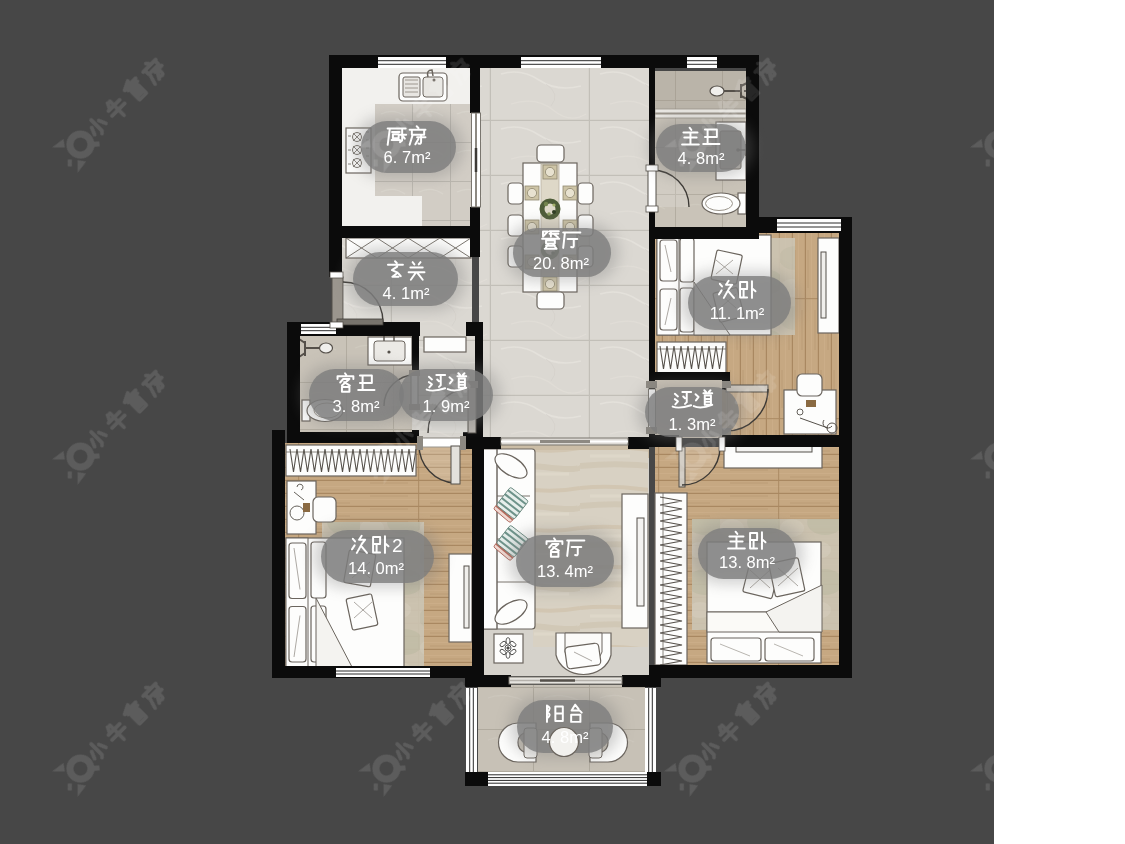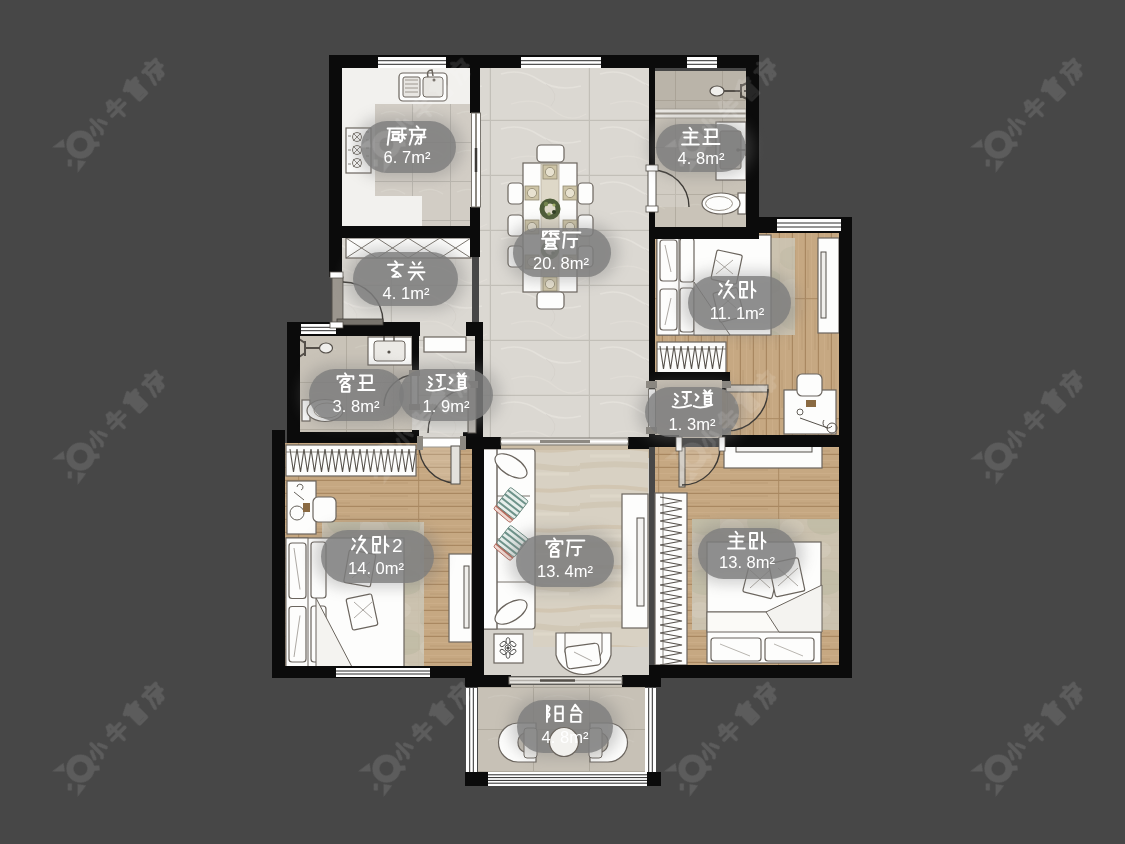--- a/index.html
+++ b/index.html
@@ -1,14 +1,14 @@
 <!DOCTYPE html>
 <html><head><meta charset="utf-8"><style>
 html,body{margin:0;padding:0}
-.page{position:relative;width:1125px;height:844px;background:#474747;overflow:hidden;font-family:"Liberation Sans",sans-serif}
+.page{position:relative;width:994px;height:844px;background:#474747;overflow:hidden;font-family:"Liberation Sans",sans-serif}
 </style></head><body>
 <div class="page">
 <svg width="1125" height="844" viewBox="0 0 1125 844">
 <defs>
 <pattern id="marble" width="99" height="55" patternUnits="userSpaceOnUse" x="392" y="121">
  <rect width="99" height="55" fill="#dbd8d2"></rect>
  <path d="M10 8 Q30 2 48 14 T90 20" stroke="#ebe8e2" stroke-width="1.6" fill="none" opacity="0.55"></path>
  <path d="M20 38 Q45 30 62 44 T95 48" stroke="#e6e3dc" stroke-width="1.2" fill="none" opacity="0.45"></path>
  <path d="M55 18 Q70 28 60 40" stroke="#cfccc5" stroke-width="1" fill="none" opacity="0.5"></path>
  <rect x="0" y="53.8" width="99" height="1.2" fill="#c2bfb8"></rect>

